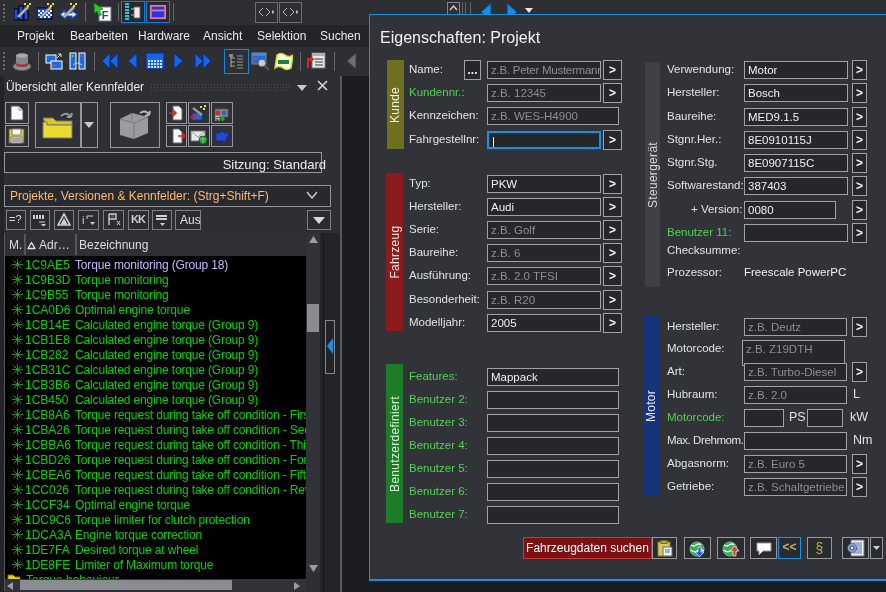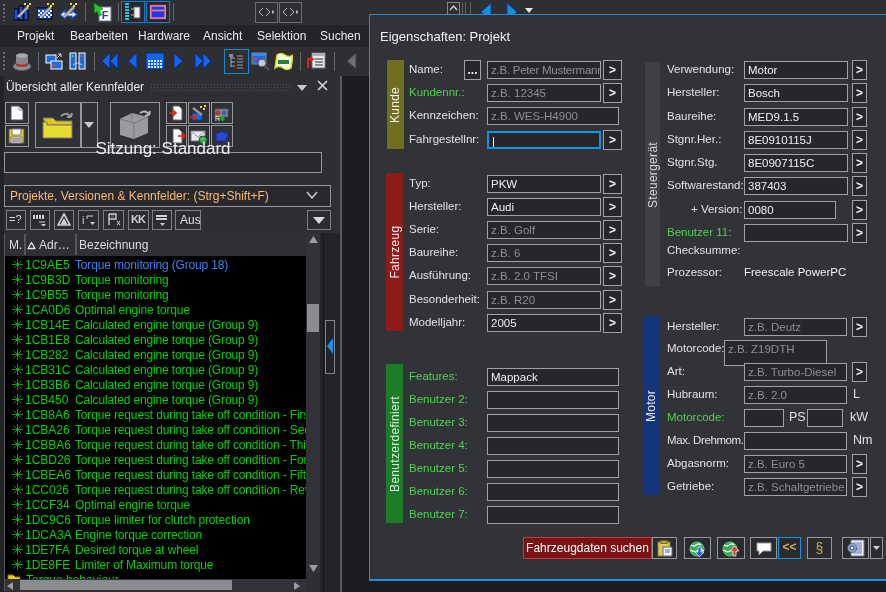--- a/index.html
+++ b/index.html
@@ -299,21 +299,21 @@
     <svg class="abs" style="left:190px;top:52px" width="18" height="16" viewBox="0 0 18 16">
       <rect x="1" y="3" width="14" height="10" fill="#e8e8ea" stroke="#777"></rect>
       <path d="M1 3 L8 9 L15 3" stroke="#999" fill="none"></path>
       <circle cx="13" cy="12" r="4" fill="#30a040" stroke="#115522"></circle>
       <path d="M9.5 11 h7 M13 8.5 v7" stroke="#70d080" stroke-width="0.8"></path>
     </svg>
     <svg class="abs" style="left:214px;top:52px" width="16" height="16" viewBox="0 0 16 16">
       <path d="M2 5 h4 a2 2 0 1 1 4 0 h4 v4 a2 2 0 1 0 0 4 v0 h-12 z" fill="#2848d8" stroke="#1a2a90"></path>
     </svg>
     <div class="abs" style="left:4px;top:76px;width:318px;height:21px;border:1px solid #96969b;box-sizing:border-box;background:#28292d"></div>
-    <div class="abs" style="left:0;top:63px;width:326px;text-align:center;font-size:17px;color:#ececee">Sitzung: Standard</div>
+    <div class="abs" style="left:0;top:81px;width:326px;text-align:right;font-size:13px;color:#ececee">Sitzung: Standard</div>
     <div class="abs" style="left:4px;top:109px;width:327px;height:22px;border:1px solid #96969b;box-sizing:border-box;background:#28292d"></div>
     <div class="abs" style="left:10px;top:113px;font-size:12px;color:#fdba74">Projekte, Versionen &amp; Kennfelder: (Strg+Shift+F)</div>
     <svg class="abs" style="left:306px;top:115px" width="12" height="8" viewBox="0 0 12 8">
       <path d="M1 1 L6 7 L11 1" stroke="#c9c9cd" stroke-width="1.5" fill="none"></path>
     </svg>
     <div class="abs" style="left:6px;top:134px;width:20px;height:20px;border:1px solid #7e7f84;box-sizing:border-box;background:#2b2c30"></div>
     <div class="abs" style="left:30px;top:134px;width:20px;height:20px;border:1px solid #7e7f84;box-sizing:border-box;background:#2b2c30"></div>
     <div class="abs" style="left:54px;top:134px;width:20px;height:20px;border:1px solid #7e7f84;box-sizing:border-box;background:#2b2c30"></div>
     <div class="abs" style="left:78px;top:134px;width:21px;height:20px;border:1px solid #7e7f84;box-sizing:border-box;background:#2b2c30"></div>
     <div class="abs" style="left:103px;top:134px;width:21px;height:20px;border:1px solid #7e7f84;box-sizing:border-box;background:#2b2c30"></div>
@@ -365,21 +365,21 @@
     <div class="abs" style="left:39px;top:162px;font-size:12px;color:#dcdcde">Adr…</div>
     <div class="abs" style="left:75px;top:158px;width:1.5px;height:21px;background:#56575c"></div>
     <div class="abs" style="left:79px;top:162px;font-size:12px;color:#dcdcde">Bezeichnung</div>
     <div class="abs" style="left:5px;top:180px;width:301px;height:323px;background:#000;overflow:hidden">
       <div class="abs" style="left:0;top:1px;width:302px;height:15px;white-space:nowrap;overflow:hidden">
         <svg class="abs" style="left:7px;top:2px" width="11" height="11" viewBox="0 0 11 11">
           <path d="M5.5 0 V11 M0 5.5 H11 M1.6 1.6 L9.4 9.4 M9.4 1.6 L1.6 9.4" stroke="#149016" stroke-width="1"></path>
           <circle cx="5.5" cy="5.5" r="1.2" fill="#18a01a"></circle>
         </svg>
         <span class="abs" style="left:20px;top:1px;font-size:12px;color:#00d400">1C9AE5</span>
-        <span class="abs" style="left:70px;top:1px;font-size:12px;letter-spacing:-0.15px;color:#3b82f6">Torque monitoring (Group 18)</span>
+        <span class="abs" style="left:70px;top:1px;font-size:12px;letter-spacing:-0.15px;color:#c4b5fd">Torque monitoring (Group 18)</span>
       </div>
       <div class="abs" style="left:0;top:16px;width:302px;height:15px;white-space:nowrap;overflow:hidden">
         <svg class="abs" style="left:7px;top:2px" width="11" height="11" viewBox="0 0 11 11">
           <path d="M5.5 0 V11 M0 5.5 H11 M1.6 1.6 L9.4 9.4 M9.4 1.6 L1.6 9.4" stroke="#149016" stroke-width="1"></path>
           <circle cx="5.5" cy="5.5" r="1.2" fill="#18a01a"></circle>
         </svg>
         <span class="abs" style="left:20px;top:1px;font-size:12px;color:#00d400">1C9B3D</span>
         <span class="abs" style="left:70px;top:1px;font-size:12px;letter-spacing:-0.15px;color:#00d400">Torque monitoring</span>
       </div>
       <div class="abs" style="left:0;top:31px;width:302px;height:15px;white-space:nowrap;overflow:hidden">
@@ -559,21 +559,21 @@
     <div class="abs" style="left:20px;top:504px;width:212px;height:10px;background:#8b8c91"></div>
     <div class="abs" style="left:320px;top:157px;width:22px;height:359px;background:#232427"></div>
     <div class="abs" style="left:323px;top:157px;width:1px;height:359px;background:#17181a"></div>
   </div>
 <div class="abs" style="left:340px;top:76px;width:2px;height:516px;background:#595a5f"></div>
 <div class="abs" style="left:325px;top:320px;width:10px;height:54px;border:1px solid #85868b;background:#232427;box-sizing:border-box"></div>
 <svg class="abs" style="left:327px;top:338px" width="7" height="16" viewBox="0 0 7 16">
     <path d="M6 0 L6 16 L0 8 Z" fill="#1e8fe8"></path>
   </svg>
 <div class="abs" id="dlg" style="left:369px;top:14px;width:517px;height:567px;background:#323338;border-left:1px solid #1792e0;border-top:1px solid #1792e0;border-bottom:2px solid #1792e0;box-sizing:border-box;overflow:hidden">
-    <div class="abs" style="left:10px;top:14px;font-size:13px;color:#f2f2f4">Eigenschaften: Projekt</div>
+    <div class="abs" style="left:10px;top:14px;font-size:16px;color:#f2f2f4">Eigenschaften: Projekt</div>
     <div class="vblk" style="left:17px;top:45px;width:17px;height:89px;background:#6e7020;color:#f2f2e8">
       <span>Kunde</span>
     </div>
     <div class="vblk" style="left:16px;top:158px;width:17px;height:158px;background:#8c1b1b;color:#f2e8e8">
       <span>Fahrzeug</span>
     </div>
     <div class="vblk" style="left:16px;top:349px;width:17px;height:159px;background:#1d7c26;color:#d8f2d8">
       <span>Benutzerdefiniert</span>
     </div>
     <div class="vblk" style="left:275px;top:47px;width:15px;height:225px;background:#3f4045;color:#d8d8da">
@@ -653,21 +653,21 @@
     <div class="glbl" style="left:297px;top:210.7px">Benutzer 11:</div>
     <div class="fld" style="left:374px;top:208.7px;width:104px;height:18px"></div>
     <div class="gob" style="left:482px;top:207.7px;width:15px;height:20px;line-height:18px">&gt;</div>
     <div class="lbl" style="left:297px;top:228.5px">Checksumme:</div>
     <div class="lbl" style="left:297px;top:251px">Prozessor:</div>
     <div class="lbl" style="left:374px;top:251px;color:#f0f0f0">Freescale PowerPC</div>
     <div class="lbl" style="left:297px;top:304.5px">Hersteller:</div>
     <div class="fld ph" style="left:374px;top:302.5px;width:103px;height:18px">z.B. Deutz</div>
     <div class="gob" style="left:482px;top:301.5px;width:15px;height:20px;line-height:18px">&gt;</div>
     <div class="lbl" style="left:297px;top:327.4px">Motorcode:</div>
-    <div class="fld ph" style="left:354px;top:325.4px;width:103px;height:26px">z.B. Z19DTH</div>
+    <div class="fld ph" style="left:372px;top:325.4px;width:103px;height:26px">z.B. Z19DTH</div>
     <div class="lbl" style="left:297px;top:350.29999999999995px">Art:</div>
     <div class="fld ph" style="left:374px;top:348.29999999999995px;width:103px;height:18px">z.B. Turbo-Diesel</div>
     <div class="gob" style="left:482px;top:347.29999999999995px;width:15px;height:20px;line-height:18px">&gt;</div>
     <div class="lbl" style="left:297px;top:373.19999999999993px">Hubraum:</div>
     <div class="fld ph" style="left:374px;top:371.19999999999993px;width:103px;height:18px">z.B. 2.0</div>
     <div class="lbl" style="left:483px;top:372.19999999999993px;font-size:12.5px">L</div>
     <div class="glbl" style="left:297px;top:396.0999999999999px">Motorcode:</div>
     <div class="fld" style="left:374px;top:394.0999999999999px;width:40px;height:18px"></div>
     <div class="lbl" style="left:419px;top:395.0999999999999px;font-size:12.5px">PS</div>
     <div class="fld" style="left:437px;top:394.0999999999999px;width:36px;height:18px"></div>

